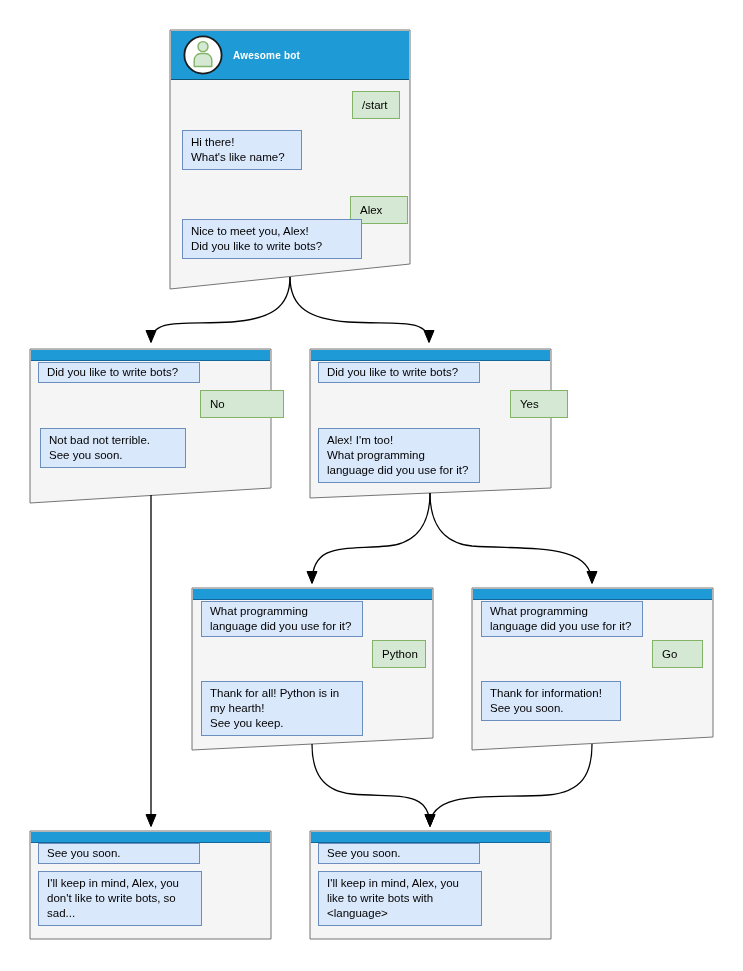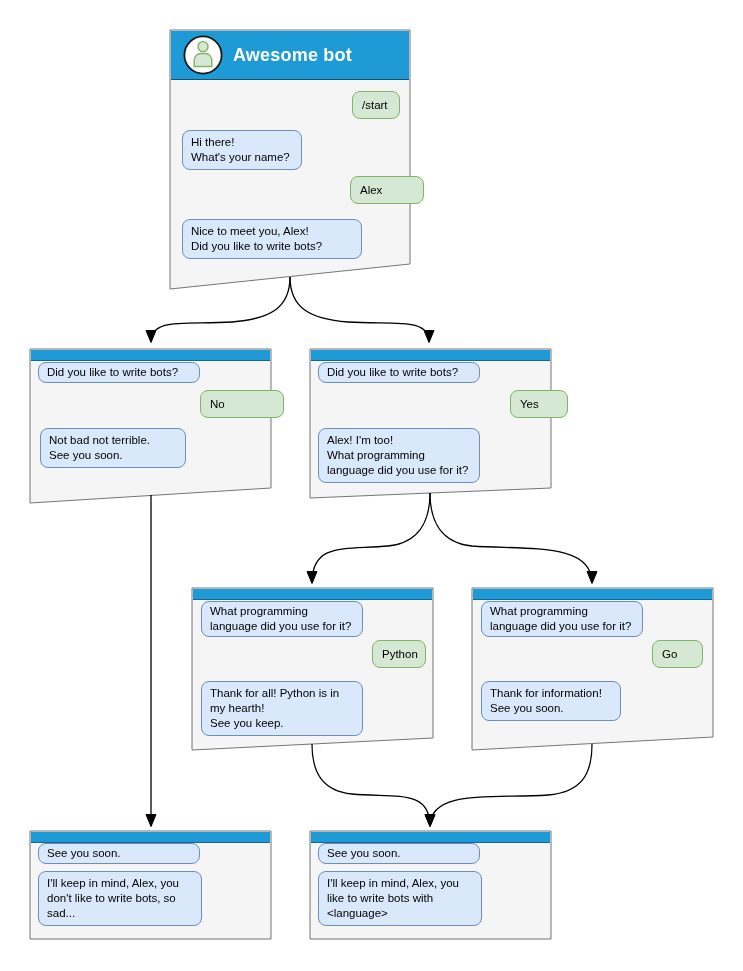--- a/index.html
+++ b/index.html
@@ -5,21 +5,21 @@
   html,body{margin:0;padding:0;}
   body{
     width:743px;height:971px;position:relative;background:#ffffff;
     font-family:"Liberation Sans",sans-serif;overflow:hidden;
   }
   .layer{position:absolute;left:0;top:0;width:743px;height:971px;}
   svg.layer{pointer-events:none;}
 
   
   .bubble{
-    position:absolute;box-sizing:border-box;border-radius:8px;
+    position:absolute;box-sizing:border-box;border-radius:0;
     font-size:11.5px;color:#000;white-space:pre-line;z-index:3;
   }
   .bubble.bot{
     background:#dae8fc;border:1px solid #6c8ebf;
     line-height:15px;padding:4px 8px;
   }
   .bubble.bot.slim{padding-top:2px;padding-bottom:2px;}
   .bubble.user{
     background:#d5e8d4;border:1px solid #82b366;
     height:28px;display:flex;align-items:center;padding:0 9px;
@@ -32,21 +32,21 @@
   }
 
   
   .chat-header{
     position:absolute;left:171px;top:31px;width:238px;height:48px;
     background:#1e9ad6;border-bottom:1px solid rgba(0,0,0,0.45);z-index:2;
   }
   .avatar{position:absolute;left:12px;top:4px;width:40px;height:40px;}
   .chat-title{
     position:absolute;left:62px;top:0;height:48px;display:flex;align-items:center;
-    color:#ffffff;font-weight:bold;font-size:18px;letter-spacing:0.2px;
+    color:#ffffff;font-weight:bold;font-size:10px;letter-spacing:0.2px;
   }
 </style>
 </head>
 <body>
 
 <svg class="layer" width="743" height="971" viewBox="0 0 743 971">
   <defs>
     <marker id="ah" markerUnits="userSpaceOnUse" markerWidth="15" markerHeight="13" refX="12.5" refY="6" orient="auto">
       <path d="M1,1 L13,6 L1,11 Z" fill="#000" stroke="#000" stroke-linejoin="round"></path>
     </marker>
@@ -82,22 +82,22 @@
 
 <div class="strip" style="left:31px;top:350px;width:239px"></div>
 <div class="strip" style="left:311px;top:350px;width:239px"></div>
 <div class="strip" style="left:193px;top:589px;width:239px"></div>
 <div class="strip" style="left:473px;top:589px;width:239px"></div>
 <div class="strip" style="left:31px;top:832px;width:239px"></div>
 <div class="strip" style="left:311px;top:832px;width:239px"></div>
 
 <div class="bubble user" style="left:352px;top:91px;width:48px">/start</div>
 <div class="bubble bot" style="left:182px;top:130px;width:120px">Hi there!
-What's your name?</div>
-<div class="bubble user" style="left:350px;top:176px;width:74px">Alex</div>
+What's like name?</div>
+<div class="bubble user" style="left:350px;top:196px;width:58px">Alex</div>
 <div class="bubble bot" style="left:182px;top:219px;width:180px">Nice to meet you, Alex!
 Did you like to write bots?</div>
 
 <div class="bubble bot slim" style="left:38px;top:362px;width:162px">Did you like to write bots?</div>
 <div class="bubble user" style="left:200px;top:390px;width:84px">No</div>
 <div class="bubble bot" style="left:40px;top:428px;width:146px">Not bad not terrible.
 See you soon.</div>
 
 <div class="bubble bot slim" style="left:318px;top:362px;width:162px">Did you like to write bots?</div>
 <div class="bubble user" style="left:510px;top:390px;width:58px">Yes</div>

